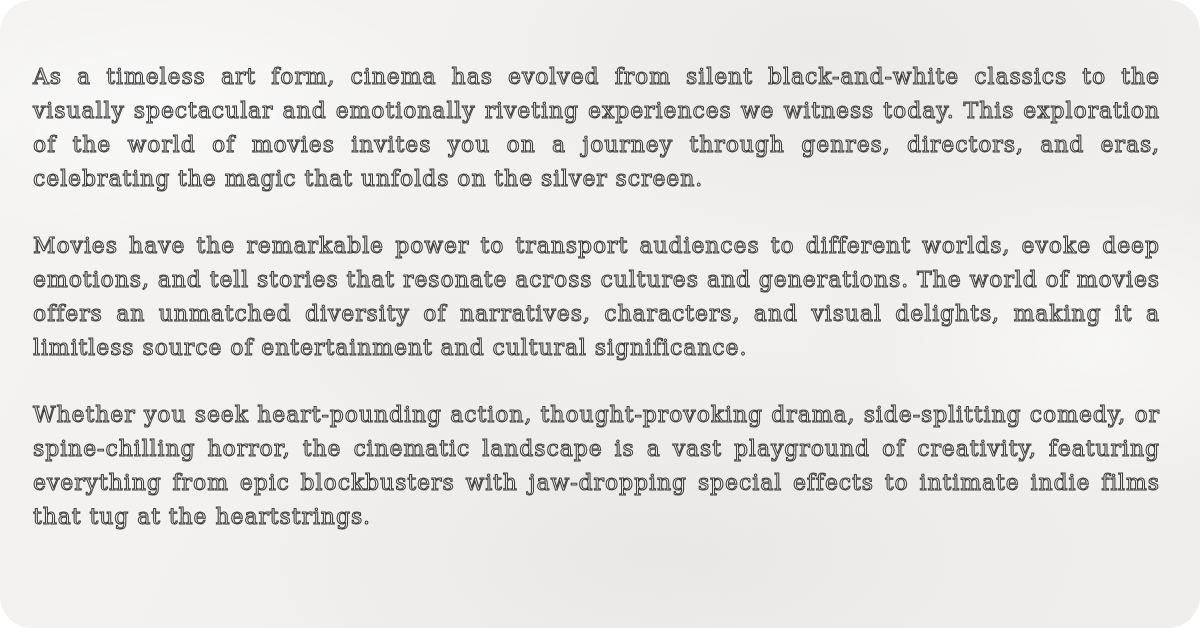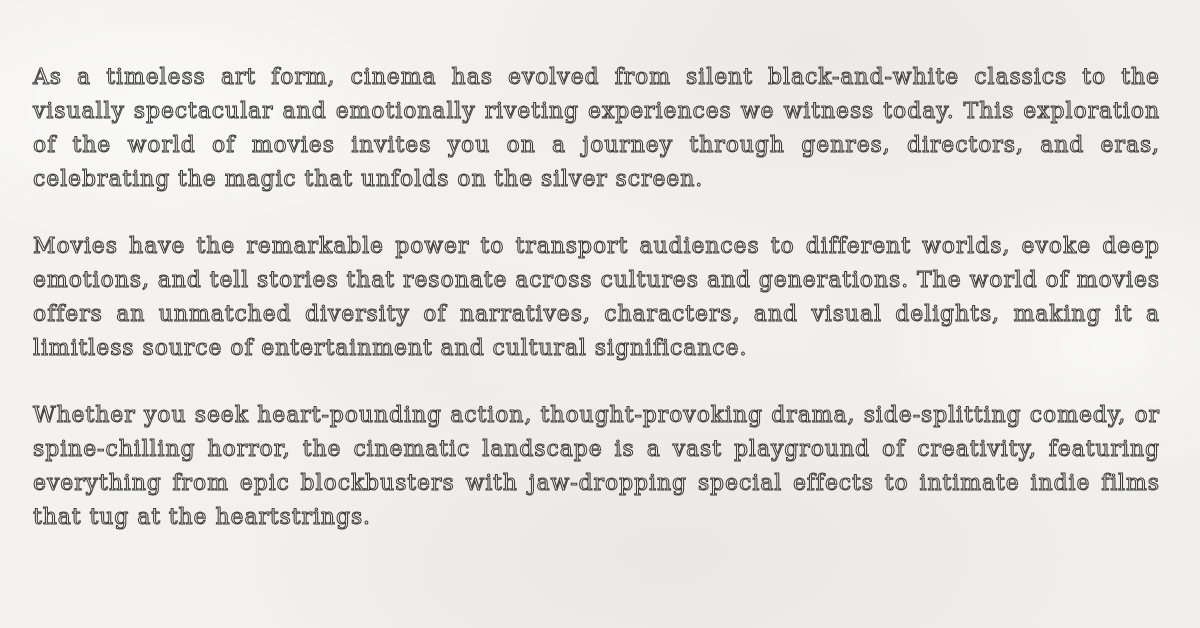--- a/index.html
+++ b/index.html
@@ -16,20 +16,21 @@
     height: 628px;
     background-color: #f1f0ee;
     
     background-image:
       radial-gradient(ellipse 420px 200px at 14% 18%, rgba(255,255,255,0.55), rgba(255,255,255,0) 70%),
       radial-gradient(ellipse 520px 260px at 68% 8%,  rgba(226,225,223,0.40), rgba(226,225,223,0) 72%),
       radial-gradient(ellipse 640px 300px at 55% 88%, rgba(223,222,220,0.45), rgba(223,222,220,0) 70%),
       radial-gradient(ellipse 320px 220px at 92% 55%, rgba(255,255,255,0.50), rgba(255,255,255,0) 70%),
       radial-gradient(ellipse 260px 160px at 35% 55%, rgba(228,227,225,0.30), rgba(228,227,225,0) 70%),
       linear-gradient(118deg, #f4f3f2 0%, #f1f0ee 55%, #efeeec 100%);
+    border-radius: 32px;
   }
 
   .text-block {
     position: absolute;
     left: 33px;
     right: 40px;
     top: 60px;
     text-align: justify;
     font-family: "DejaVu Serif", serif;
     font-size: 22px;

